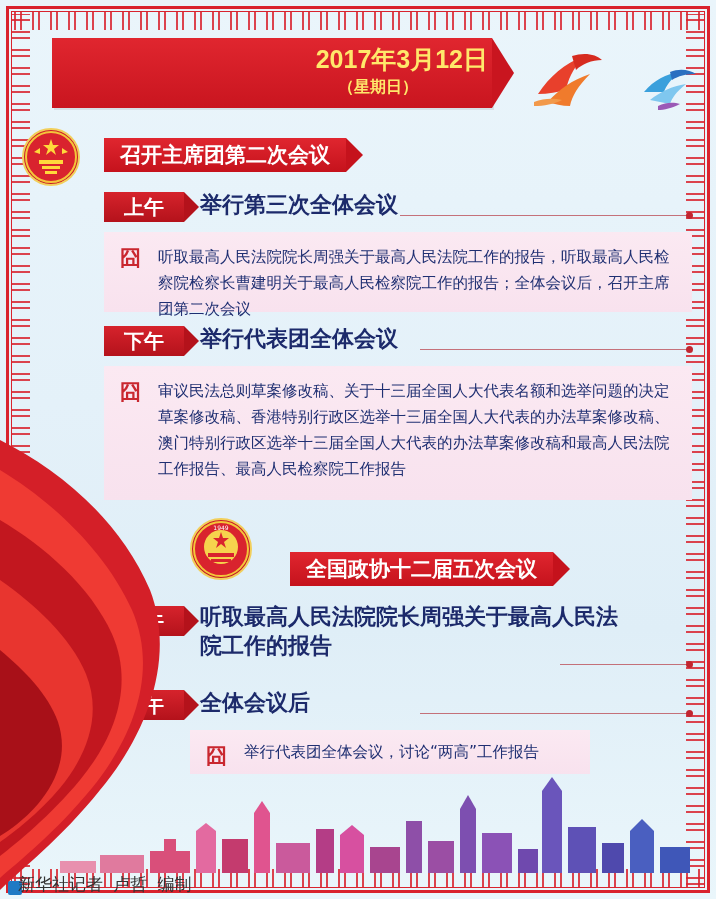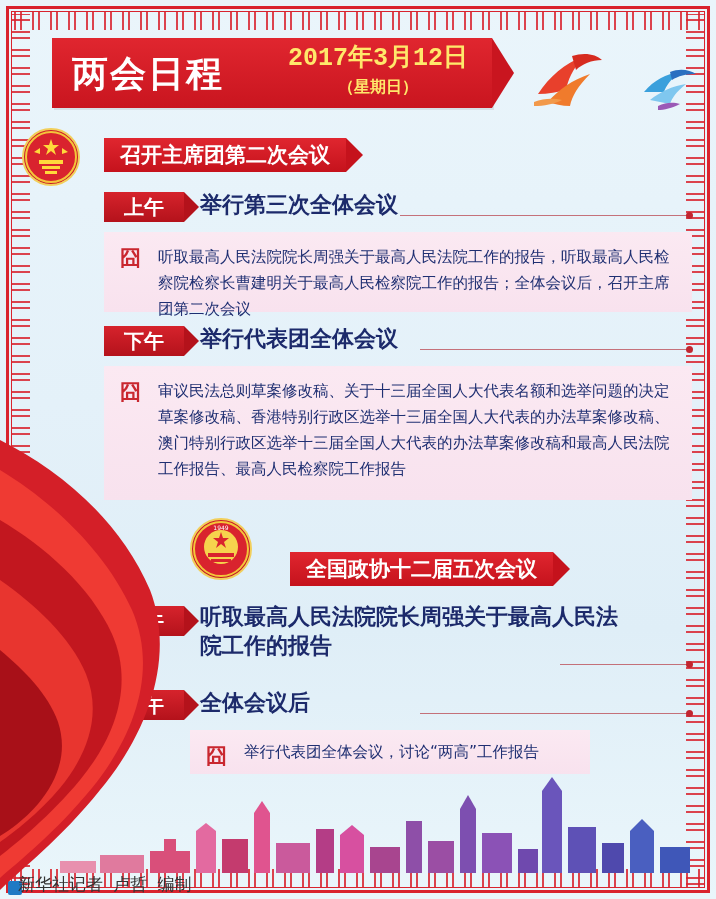--- a/index.html
+++ b/index.html
@@ -65,23 +65,23 @@
     border-bottom:35px solid transparent;
     border-left:22px solid #c9151f;
   }
   .banner-title{
     position:absolute;left:20px;top:12px;
     font-size:36px;font-weight:bold;color:#ffffff;
     letter-spacing:2px;
     font-family:"DejaVu Sans","Liberation Sans",sans-serif;
   }
   .banner-date{
-    position:absolute;left:216px;top:6px;width:220px;text-align:center;
+    position:absolute;left:216px;top:6px;width:220px;text-align:right;
     color:#ffe86b;font-size:25px;font-weight:bold;line-height:30px;
-    font-family:Liberation Mono, monospace;
+    font-family:Liberation Sans, sans-serif;
   }
   .banner-week{
     position:absolute;left:216px;top:36px;width:220px;text-align:center;
     color:#ffe86b;font-size:16px;font-weight:bold;line-height:26px;
     font-family:"DejaVu Sans","Liberation Sans",sans-serif;
   }
   
   .bird{position:absolute;}
   .bird1{left:528px;top:50px;}
   .bird2{left:640px;top:66px;}
@@ -180,21 +180,20 @@
 <div class="page">
 
   <div class="border-frame"></div>
   <div class="greek-top"></div>
   <div class="greek-bottom"></div>
   <div class="greek-l"></div>
   <div class="greek-r"></div>
   <div class="border-inner"></div>
 
   <div class="banner">
-    <div class="banner-title">两会日程</div>
     <div class="banner-date">2017年3月12日</div>
     <div class="banner-week">（星期日）</div>
   </div>
 
   <div class="bird bird1">
     <svg width="78" height="62" viewBox="0 0 78 62">
       <path d="M10 44 C22 26 36 14 56 6 C44 20 40 30 38 40 C30 42 20 44 10 44 Z" fill="#e8402c"></path>
       <path d="M20 52 C30 40 44 30 62 24 C50 36 44 46 42 56 C34 56 26 54 20 52 Z" fill="#f07b2c"></path>
       <path d="M44 6 C56 2 68 4 74 10 C64 10 54 14 48 20 Z" fill="#d62b1f"></path>
       <path d="M6 52 C16 48 26 48 34 50 C26 54 16 56 6 56 Z" fill="#f2994a"></path>

